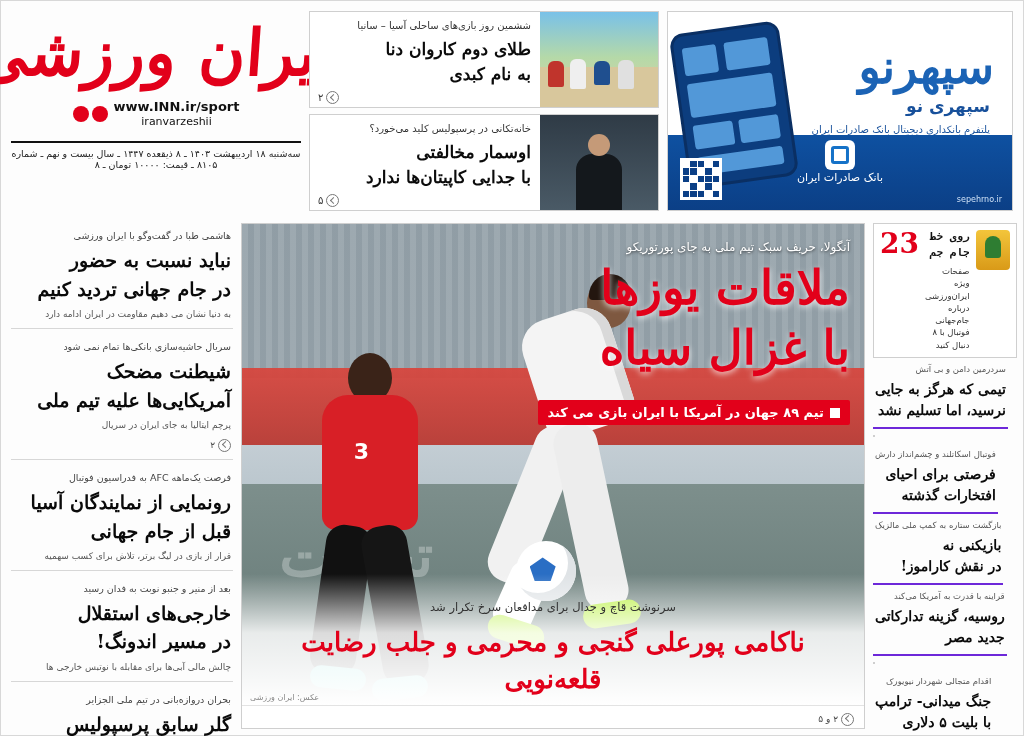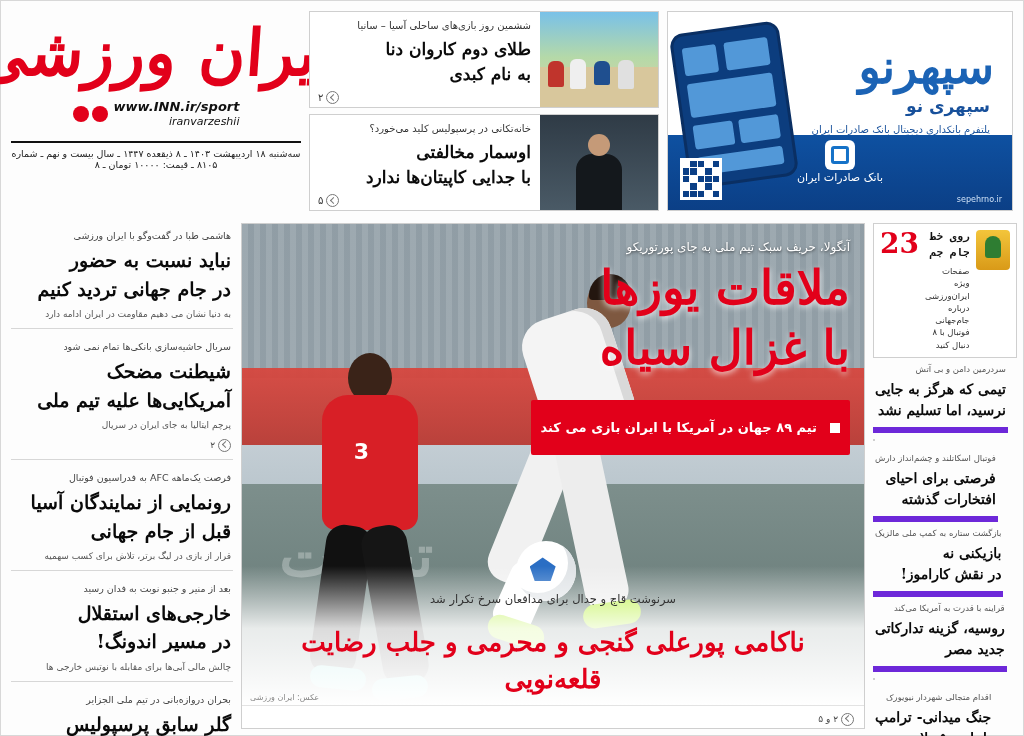--- a/index.html
+++ b/index.html
@@ -39,21 +39,21 @@
     direction:rtl;
     white-space:nowrap;
     transform:skewX(-4deg);
   }
   .logo-sub{
     margin-top:14px;
     display:flex;align-items:center;gap:6px;direction:ltr;
   }
   .logo-sub .site{
     font-family:"DejaVu Sans","Liberation Sans",sans-serif;
-    font-size:13px;font-weight:bold;color:#111;line-height:1.25;text-align:right;font-style:italic;
+    font-size:13px;font-weight:bold;color:#111;line-height:1.25;text-align:center;
   }
   .logo-sub .site .line2{display:block;font-size:11px;font-weight:normal;}
   .soc{
     width:16px;height:16px;border-radius:50%;
     background:#e2001a;display:inline-block;
     position:relative;
   }
   .soc.tg{background:#e2001a;}
   .soc-wrap{display:flex;gap:3px;}
   .logo-rule{
@@ -280,30 +280,30 @@
   .main-head{
     position:absolute;top:34px;right:14px;
     font-family:"DejaVu Serif","Liberation Serif",serif;
     font-weight:bold;color:#e2001a;direction:rtl;text-align:right;
     font-size:47px;line-height:1.28;
     text-shadow:0 2px 6px rgba(255,255,255,.75);
   }
   .main-tag{
     position:absolute;top:176px;right:14px;
     background:#e2001a;color:#fff;direction:rtl;
-    font-size:13px;font-weight:bold;padding:20px 10px;border-radius:2px;
-    display:flex;align-items:center;gap:13px;
+    font-size:13px;font-weight:bold;padding:5px 10px;border-radius:2px;
+    display:flex;align-items:center;gap:6px;
   }
   .main-tag .sq{width:10px;height:10px;background:#fff;display:inline-block;}
   .bottom-overlay{
     position:absolute;left:0;right:0;bottom:0;
     background:linear-gradient(180deg,rgba(255,255,255,0) 0%,rgba(255,255,255,.85) 45%,#ffffff 100%);
     padding:26px 14px 8px 14px;direction:rtl;text-align:center;
   }
-  .bo-kicker{font-size:11.5px;color:#333;margin-bottom:18px;}
+  .bo-kicker{font-size:11.5px;color:#333;margin-bottom:10px;}
   .bo-head{
     font-family:"DejaVu Serif","Liberation Serif",serif;
     font-weight:bold;font-size:26px;color:#e2001a;line-height:1.4;
   }
   .center-foot{
     height:22px;display:flex;align-items:center;justify-content:space-between;
     padding:0 10px;direction:rtl;font-size:10px;color:#444;
     border-top:1px solid #e3e3e3;background:#fff;
   }
 
@@ -323,21 +323,21 @@
   .jam-title{font-size:11px;font-weight:bold;color:#111;margin-bottom:3px;font-family:Liberation Mono, monospace;}
   .jam-logo{
     width:34px;height:40px;background:linear-gradient(180deg,#f3c53b,#d99a18);
     border-radius:4px;position:relative;flex:0 0 auto;
   }
   .jam-logo:after{
     content:"";position:absolute;left:50%;top:6px;transform:translateX(-50%);
     width:16px;height:22px;border-radius:8px 8px 3px 3px;background:#2e7d32;
   }
   .small-item{
-    padding:6px 2px 6px 2px;border-bottom:6px solid #6d28d9;
+    padding:6px 2px 6px 2px;border-bottom:2px solid #6d28d9;
   }
   .si-kicker{font-size:8.5px;color:#555;margin-bottom:3px;line-height:1.4;}
   .si-head{
     font-family:"DejaVu Serif","Liberation Serif",serif;
     font-weight:bold;font-size:14px;line-height:1.5;color:#0a0a0a;
   }
   .photo-box{
     height:70px;margin:6px 0;border:1px solid #cfcfcf;position:relative;overflow:hidden;
     background:linear-gradient(180deg,#3d4a57,#22303c);
   }

